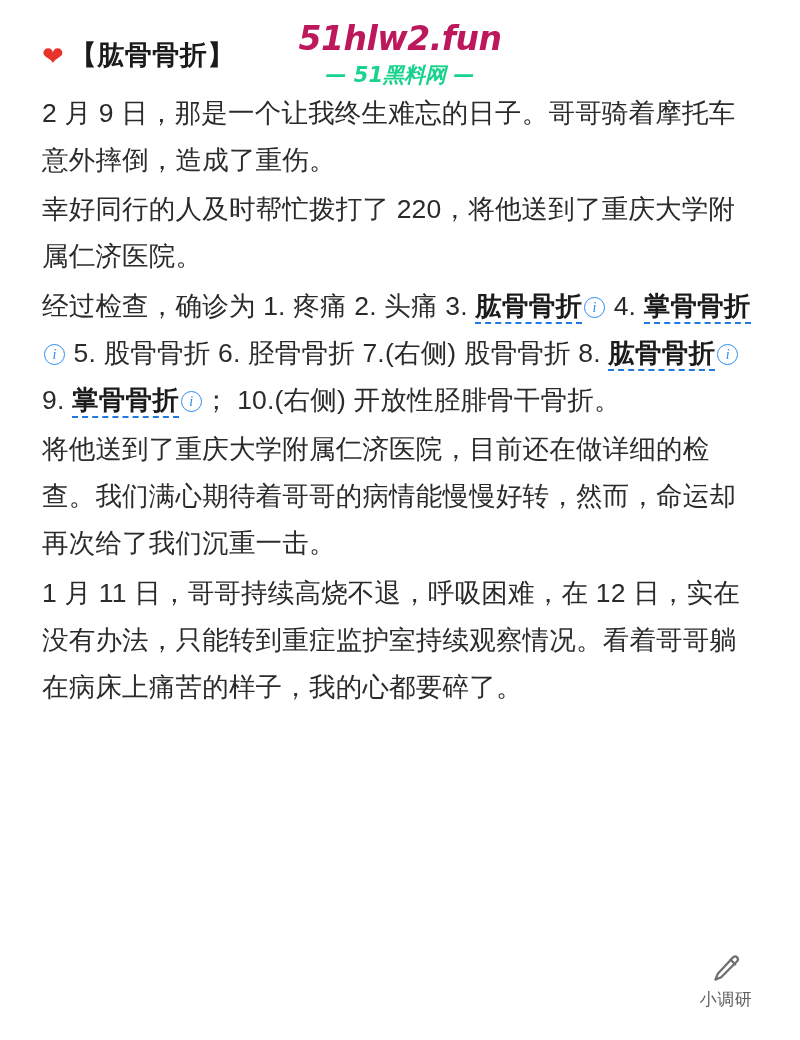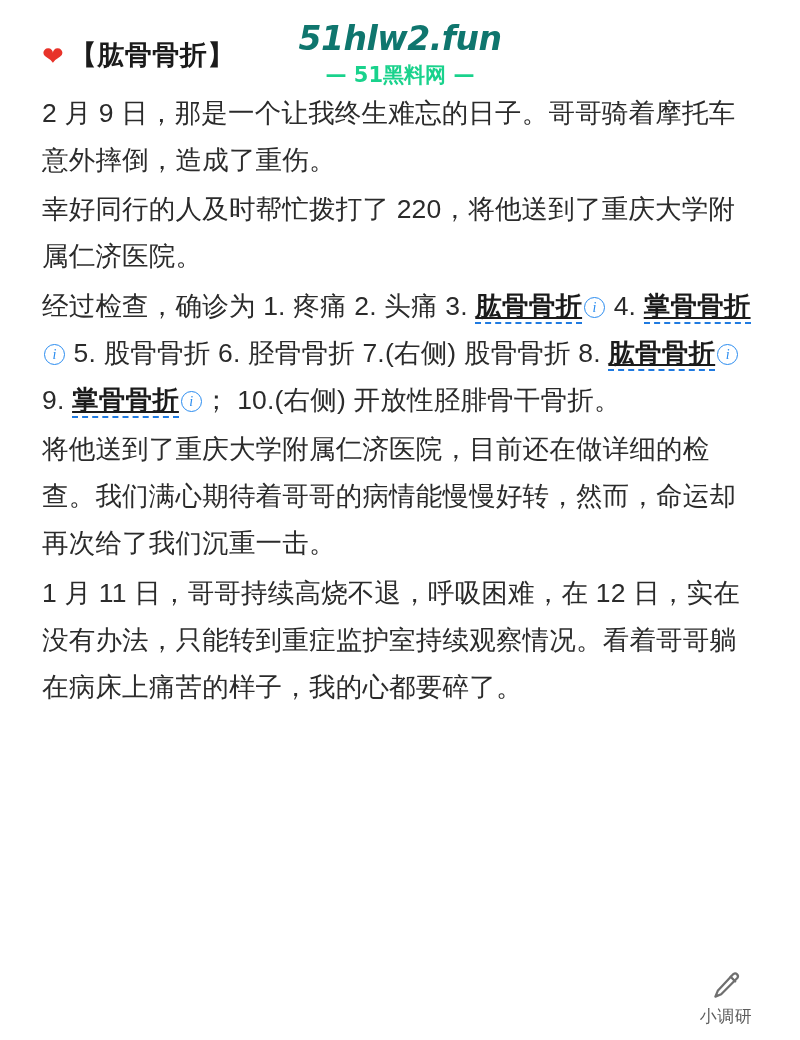--- a/index.html
+++ b/index.html
@@ -32,29 +32,30 @@
     text-align: center;
     pointer-events: none;
     user-select: none;
   }
   .watermark .wm-main {
     font-family: "DejaVu Sans", sans-serif;
     font-weight: bold;
     font-style: italic;
     font-size: 33px;
     letter-spacing: -0.5px;
-    color: #0f766e;
+    color: #be185d;
     line-height: 1.05;
     display: block;
   }
   .watermark .wm-sub {
     display: block;
     margin-top: 4px;
     font-family: "DejaVu Sans", sans-serif;
     font-weight: bold;
+    font-style: italic;
     font-size: 21px;
     color: #19d28c;
     letter-spacing: 0px;
   }
 
   
   .heading {
     display: flex;
     align-items: center;
     gap: 6px;
@@ -85,21 +86,20 @@
     letter-spacing: 0.2px;
     word-break: break-word;
   }
 
   
   .term {
     font-weight: bold;
     color: #1b1b1b;
     border-bottom: 2px dashed #1f7ae0;
     padding-bottom: 1px;
-    text-decoration: underline;
   }
   .info-icon {
     display: inline-block;
     width: 21px;
     height: 21px;
     border: 1.6px solid #2a8cf0;
     border-radius: 50%;
     color: #2a8cf0;
     font-size: 14px;
     line-height: 19px;
@@ -108,21 +108,21 @@
     font-family: "Liberation Serif", serif;
     vertical-align: 3px;
     margin: 0 1px 0 2px;
     box-sizing: border-box;
   }
 
   
   .fab {
     position: absolute;
     right: 26px;
-    bottom: 12px;
+    bottom: 29px;
     width: 96px;
     text-align: center;
     color: #6f6f6f;
   }
   .fab .pencil {
     display: block;
     margin: 0 auto 2px auto;
     width: 34px;
     height: 34px;
   }

